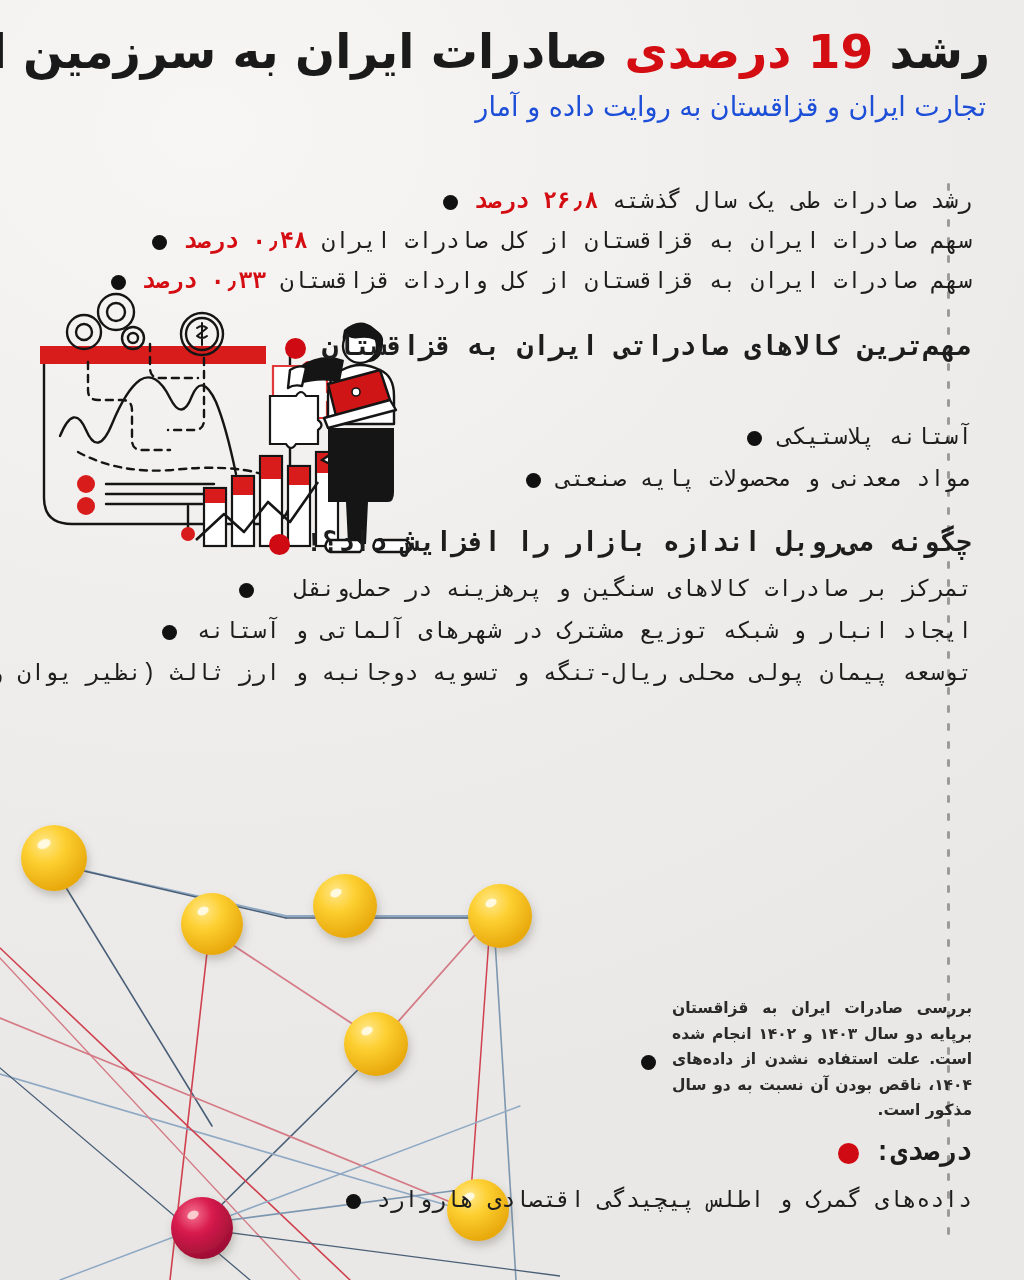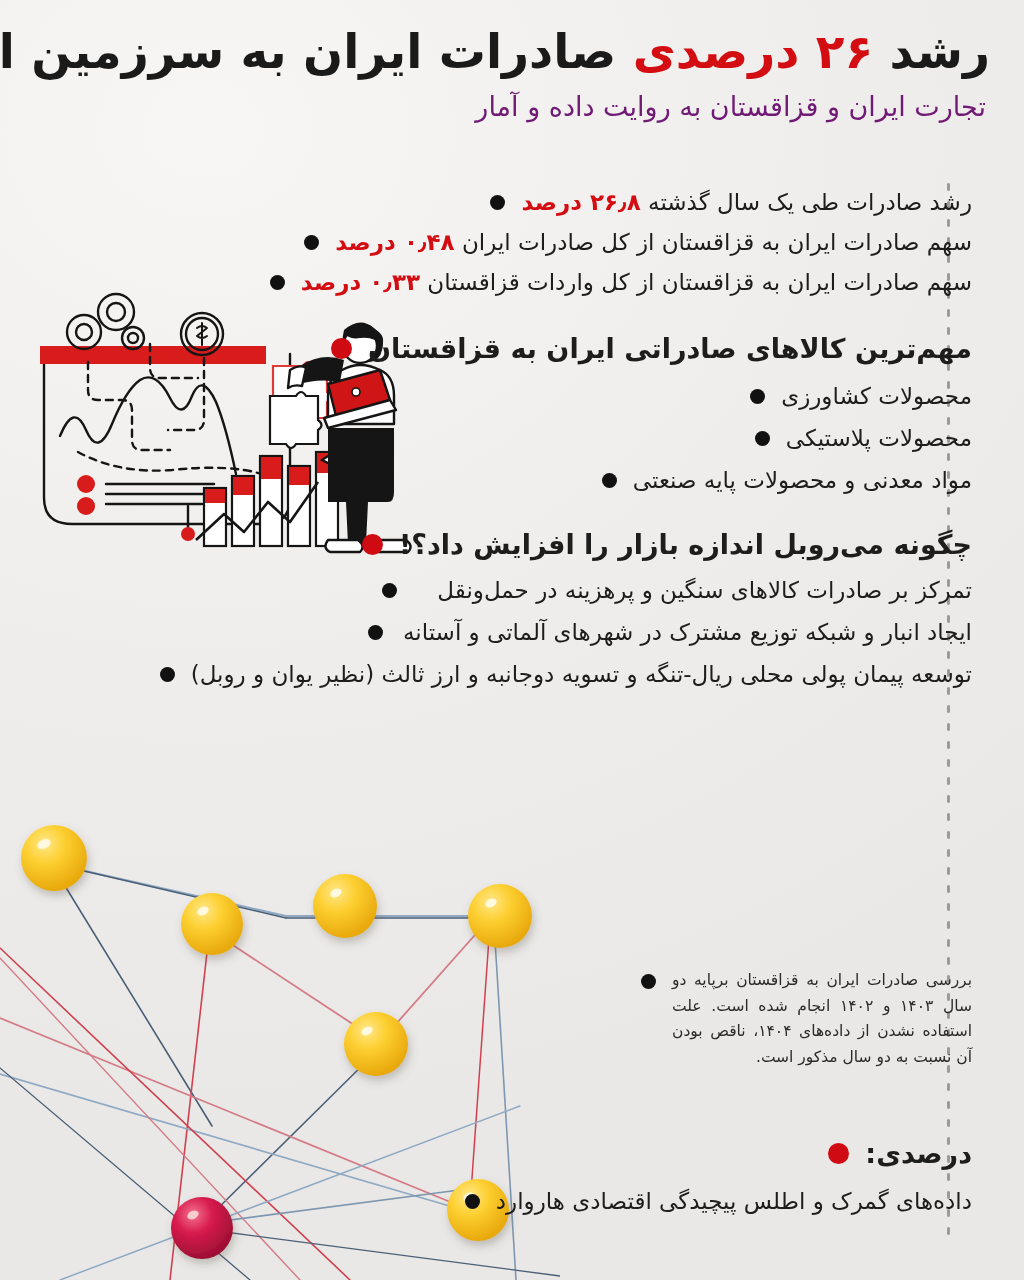--- a/index.html
+++ b/index.html
@@ -30,21 +30,21 @@
     letter-spacing:-1px;
     white-space:nowrap;
     font-family:"DejaVu Sans","Liberation Sans",sans-serif;
   }
   .title .red{ color:#d40d12; }
   .subtitle{
     text-align:right;
     padding:10px 38px 0 34px;
     font-size:27px;
     font-weight:400;
-    color:#701a75;
+    color:#1d4ed8;
     line-height:1.3;
   }
 
   
   .rail{
     position:absolute; right:66px; top:178px;
     width:22px; height:1062px; z-index:4;
   }
   .rail-dots{
     position:absolute; right:8px; top:0; bottom:0; width:3px;
@@ -70,20 +70,21 @@
     width:15px; height:15px; border-radius:50%;
     background:#111;
   }
   .dot.red{ width:21px; height:21px; background:#cf0a12; }
   .row-text{
     text-align:right;
     white-space:nowrap;
     font-size:23px;
     color:#1d1d1d;
     line-height:1.25;
+    font-family:Liberation Mono, monospace;
   }
   .row.head .row-text{
     font-weight:900;
     font-size:27px;
     letter-spacing:-0.4px;
   }
   .row-text .red{ color:#d40d12; font-weight:900; }
 
   .note-text{
     text-align:justify;
@@ -243,21 +244,21 @@
       <path d="M296 130 l66 -18 l6 10 l-68 18z" fill="#fff" stroke="#151515"></path>
       <circle cx="328" cy="104" r="4" fill="#fff" stroke="#151515" stroke-width="1.6"></circle>
 
       <path d="M272 78 q22 -14 44 -6 l-4 22 q-22 -4 -40 2z" fill="#151515" stroke="none"></path>
       <path d="M262 82 q10 -6 16 -2 l-4 18 q-8 -2 -14 2z" fill="#fff" stroke="#151515"></path>
     </g>
   </svg>
 </div>
 
 <div class="header">
-  <h1 class="title"><span>رشد </span><span class="red">۲۶ درصدی</span><span> صادرات ایران به سرزمین اورانیوم</span></h1>
+  <h1 class="title"><span>رشد </span><span class="red">19 درصدی</span><span> صادرات ایران به سرزمین اورانیوم</span></h1>
   <h2 class="subtitle">تجارت ایران و قزاقستان به روایت داده و آمار</h2>
 </div>
 
 <div class="rail">
   <div class="rail-dots"></div>
 </div>
 
 <div class="flags">
 
   
@@ -283,26 +284,22 @@
   </div>
   <div class="row" style="top:268px;">
     <div class="row-text"><span>سهم صادرات ایران به قزاقستان از کل واردات قزاقستان </span><span class="red">۰٫۳۳ درصد</span></div>
     <div class="dot"></div>
   </div>
 
   <div class="row head" style="top:332px;">
     <div class="row-text">مهم‌ترین کالاهای صادراتی ایران به قزاقستان</div>
     <div class="dot red"></div>
   </div>
-  <div class="row" style="top:382px;">
-    <div class="row-text">محصولات کشاورزی</div>
-    <div class="dot"></div>
-  </div>
   <div class="row" style="top:424px;">
-    <div class="row-text">محصولات پلاستیکی</div>
+    <div class="row-text">آستانه پلاستیکی</div>
     <div class="dot"></div>
   </div>
   <div class="row" style="top:466px;">
     <div class="row-text">مواد معدنی و محصولات پایه صنعتی</div>
     <div class="dot"></div>
   </div>
 
   <div class="row head" style="top:528px;">
     <div class="row-text">چگونه می‌روبل اندازه بازار را افزایش داد؟!</div>
     <div class="dot red"></div>
@@ -313,21 +310,21 @@
   </div>
   <div class="row" style="top:618px;gap:20px;">
     <div class="row-text">ایجاد انبار و شبکه توزیع مشترک در شهرهای آلماتی و آستانه</div>
     <div class="dot"></div>
   </div>
   <div class="row" style="top:660px;">
     <div class="row-text">توسعه پیمان پولی محلی ریال-تنگه و تسویه دوجانبه و ارز ثالث (نظیر یوان و روبل)</div>
     <div class="dot"></div>
   </div>
 
-  <div class="row" style="top:968px; align-items:flex-start;">
+  <div class="row" style="top:996px; align-items:center;font-weight:bold;">
     <div class="note-text">بررسی صادرات ایران به قزاقستان برپایه دو سال ۱۴۰۳ و ۱۴۰۲ انجام شده است. علت استفاده نشدن از داده‌های ۱۴۰۴، ناقص بودن آن نسبت به دو سال مذکور است.</div>
     <div class="dot" style="margin-top:6px;"></div>
   </div>
 
   <div class="row head" style="top:1137px;">
     <div class="row-text">درصدی:</div>
     <div class="dot red"></div>
   </div>
   <div class="row" style="top:1187px;">
     <div class="row-text">داده‌های گمرک و اطلس پیچیدگی اقتصادی هاروارد</div>

